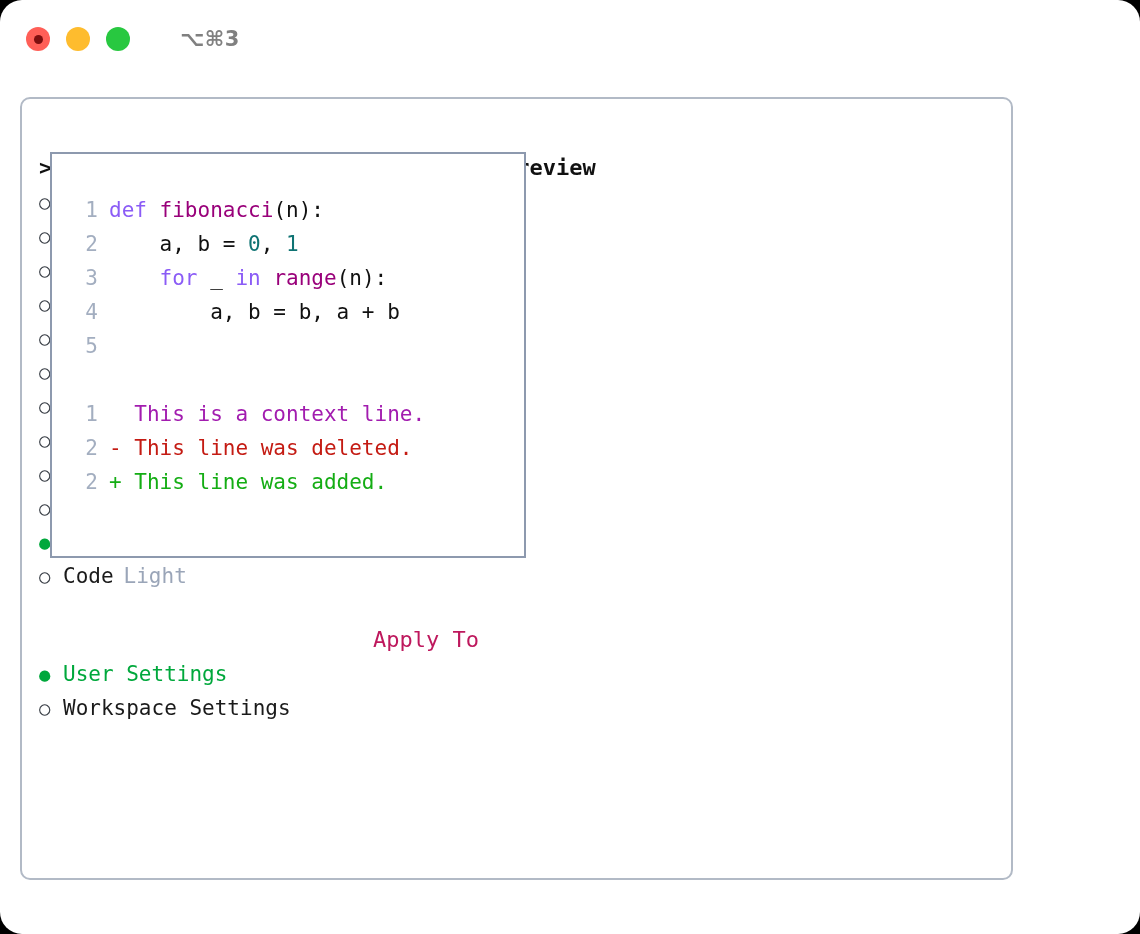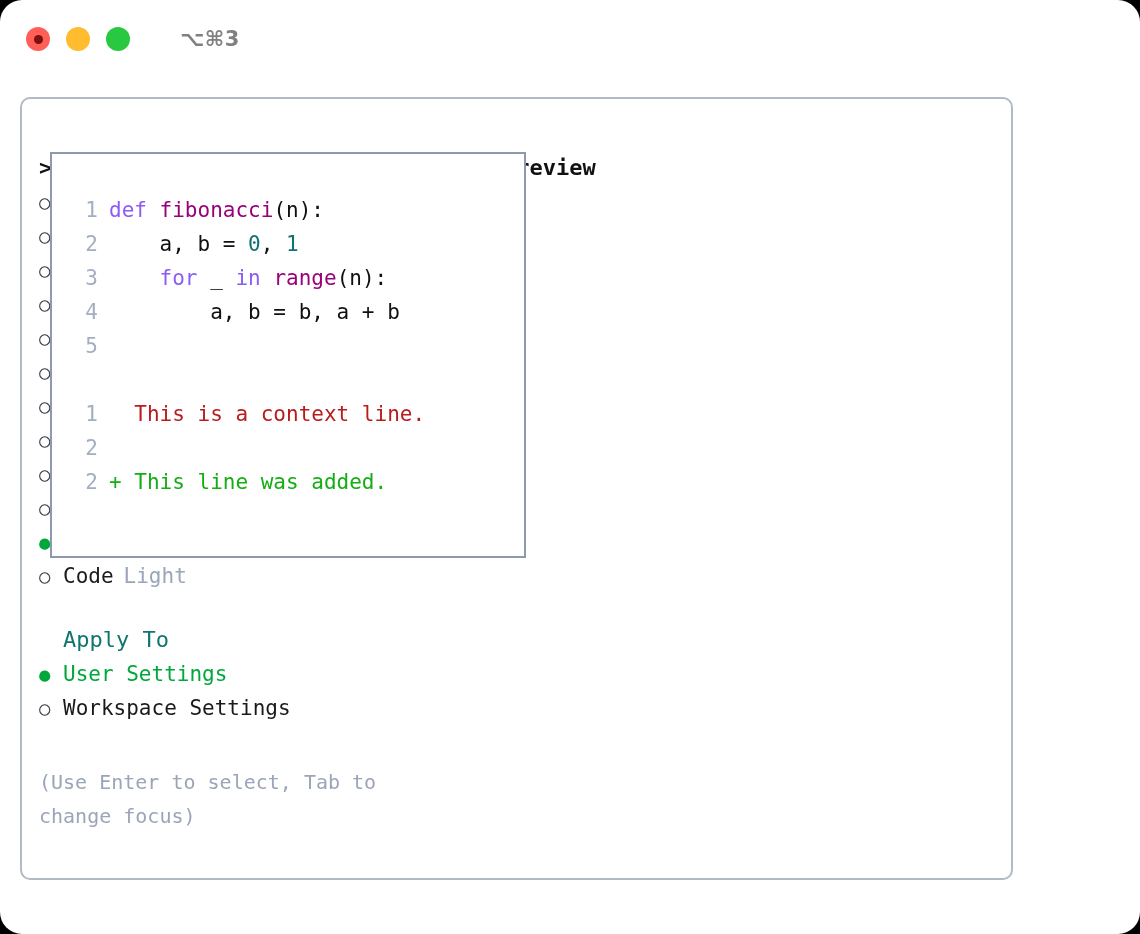--- a/index.html
+++ b/index.html
@@ -105,21 +105,22 @@
 
   .heading {
     font-size: 22px;
     font-weight: 700;
     color: #111111;
     line-height: 34px;
     white-space: pre;
   }
   .heading.plain {
     font-weight: 400;
-    color: #0f766e;
+    color: #be185d;
+    text-align: right;
   }
 
   .opt-row {
     display: flex;
     align-items: baseline;
     line-height: 34px;
     font-size: 21px;
     white-space: pre;
   }
   .marker {
@@ -186,21 +187,21 @@
     padding-right: 11px;
     box-sizing: content-box;
   }
   .code-text { white-space: pre; }
 
   .tok-kw   { color: #8b5cf6; }
   .tok-fn   { color: #99007a; }
   .tok-num  { color: #0f7373; }
   .tok-pl   { color: #101010; }
 
-  .diff-ctx { color: #b91c1c; }
+  .diff-ctx { color: #a21caf; }
   .diff-del { color: #c41b13; }
   .diff-add { color: #14ad14; text-align: right; }
 
   .gap-block { height: 34px; }
 </style>
 </head>
 <body>
 
 <div class="window">
 
@@ -239,40 +240,39 @@
 
         <div class="heading plain"><span style="padding-left:24px">Apply To</span></div>
 
         <div id="apply-list">
             <div class="opt-row selected"><span class="marker sel">●</span><span class="opt-label">User Settings</span></div>
             <div class="opt-row"><span class="marker">○</span><span class="opt-label">Workspace Settings</span></div>
           </div>
 
         <div class="spacer-md"></div>
 
-        <div class="hint">(Use Enter to select, Tab to change focus)</div>
       </div>
 
       <div class="right-col">
         <div class="heading">Preview</div>
       </div>
 
       <div class="preview-box">
         <div class="code-area">
           <div id="code-lines">
               <div class="code-line"><span class="lineno">1</span><span class="code-text"><span class="tok-kw">def </span><span class="tok-fn">fibonacci</span><span class="tok-pl">(n):</span></span></div>
               <div class="code-line"><span class="lineno">2</span><span class="code-text"><span class="tok-pl">    a, b = </span><span class="tok-num">0</span><span class="tok-pl">, </span><span class="tok-num">1</span></span></div>
               <div class="code-line"><span class="lineno">3</span><span class="code-text"><span class="tok-pl">    </span><span class="tok-kw">for</span><span class="tok-pl"> _ </span><span class="tok-kw">in</span><span class="tok-pl"> </span><span class="tok-fn">range</span><span class="tok-pl">(n):</span></span></div>
               <div class="code-line"><span class="lineno">4</span><span class="code-text"><span class="tok-pl">        a, b = b, a + b</span></span></div>
               <div class="code-line"><span class="lineno">5</span></div>
             </div>
           <div class="gap-block"></div>
           <div id="diff-lines">
               <div class="code-line"><span class="lineno">1</span><span class="code-text diff-ctx"><span>  </span><span>This is a context line.</span></span></div>
-              <div class="code-line"><span class="lineno">2</span></div>
+              <div class="code-line"><span class="lineno">2</span><span class="code-text diff-del"><span>- </span><span>This line was deleted.</span></span></div>
               <div class="code-line"><span class="lineno">2</span><span class="code-text diff-add"><span>+ </span><span>This line was added.</span></span></div>
             </div>
         </div>
       </div>
 
     </div>
   </div>
 </div>
 
 </body></html>

